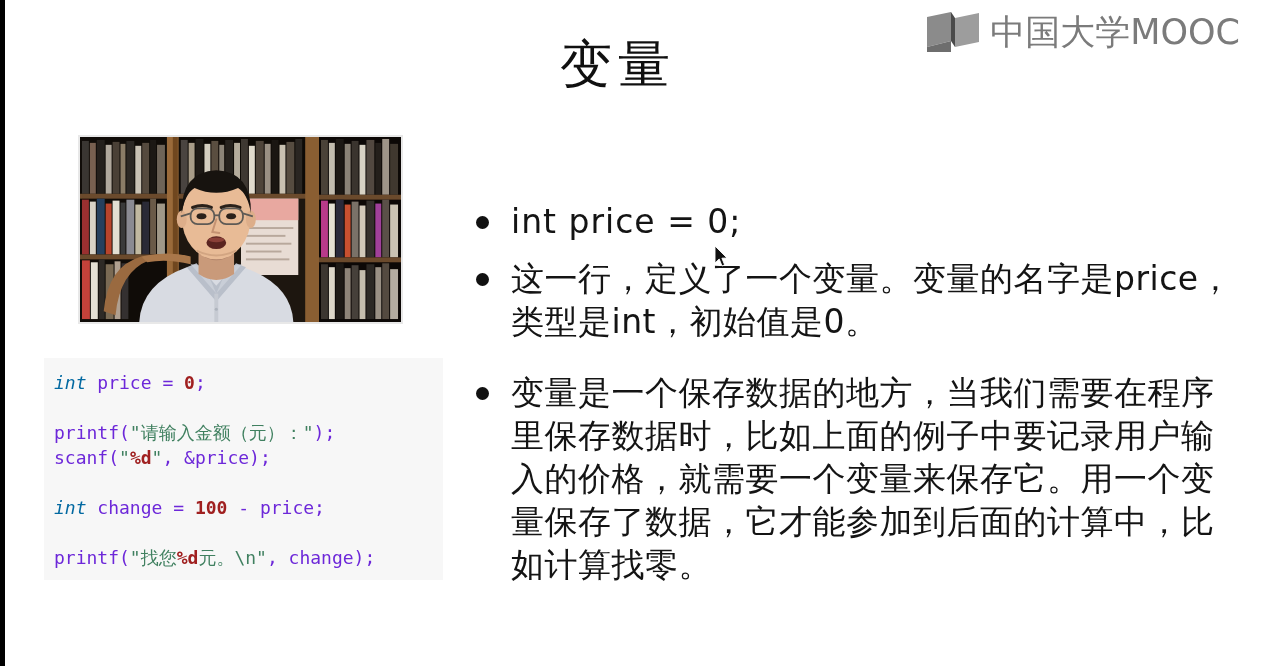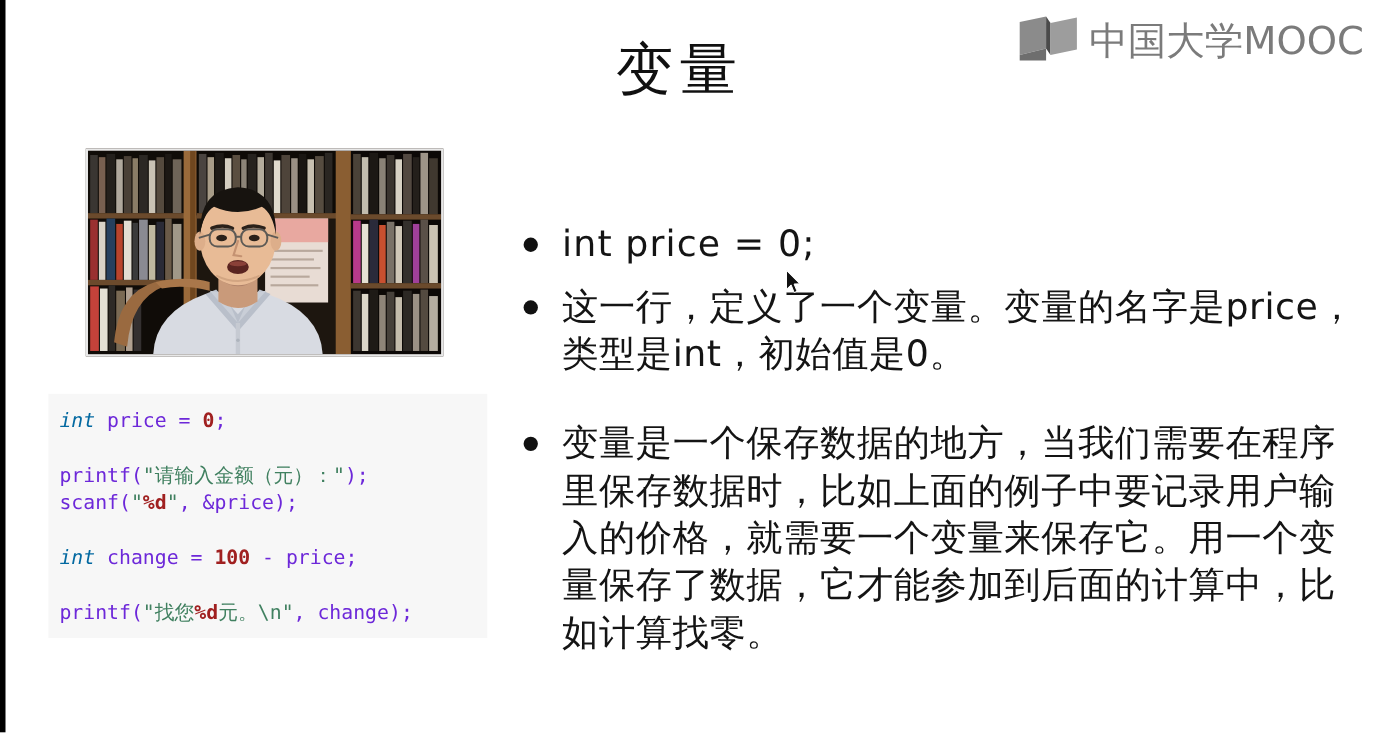--- a/index.html
+++ b/index.html
@@ -28,21 +28,21 @@
     background: #000000;
   }
 
   
   #logo {
     position: absolute;
     right: 22px;
     top: 8px;
     height: 48px;
     display: flex;
-    align-items: flex-end;
+    align-items: center;
     gap: 9px;
   }
   #logo-book { width: 56px; height: 42px; display: block; }
   #logo-text {
     font-size: 35px;
     letter-spacing: 0px;
     color: #7b7b7b;
     font-family: "DejaVu Sans", "Liberation Sans", sans-serif;
     white-space: nowrap;
     line-height: 1;
@@ -122,21 +122,21 @@
   .bullet-text {
     flex: 1 1 auto;
     font-size: 33px;
     line-height: 43px;
     color: #141414;
     font-family: "DejaVu Sans", "Liberation Sans", sans-serif;
     letter-spacing: 0.5px;
   }
   #bullet-1 .bullet-text { letter-spacing: 1px; }
   #bullet-2 { margin-top: 14px; }
-  #bullet-3 { margin-top: 38px; }
+  #bullet-3 { margin-top: 28px; }
 
   
   #mouse-cursor {
     position: absolute;
     left: 714px;
     top: 246px;
     width: 16px;
     height: 22px;
     pointer-events: none;
   }

